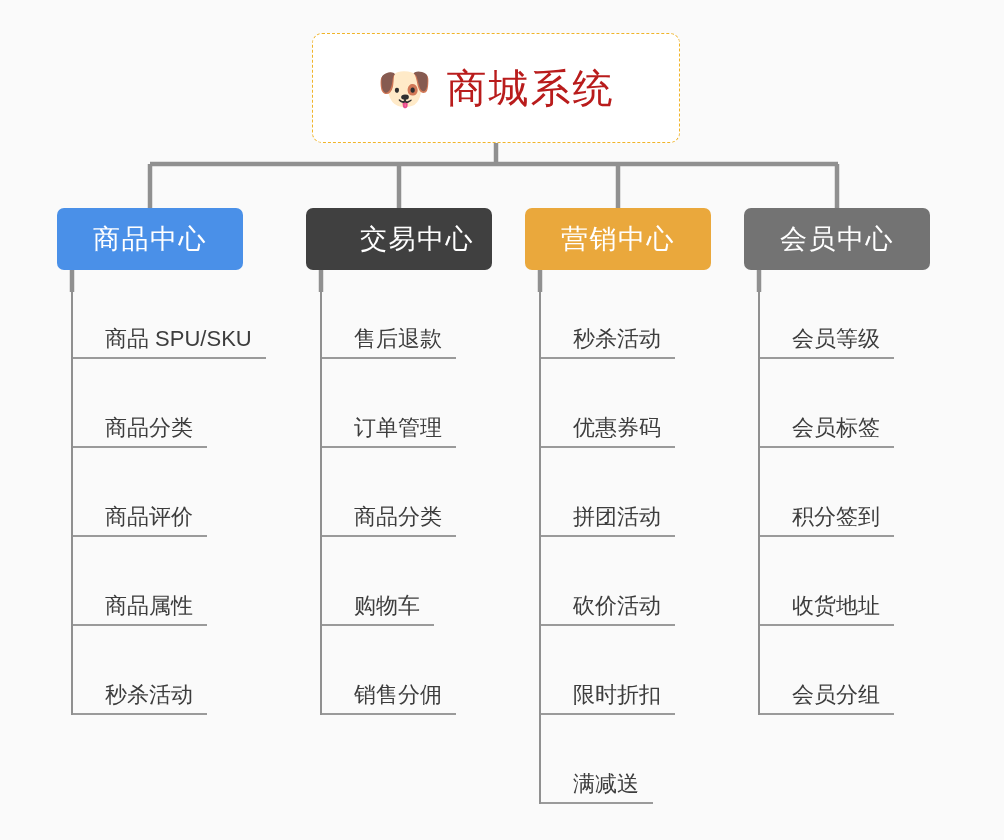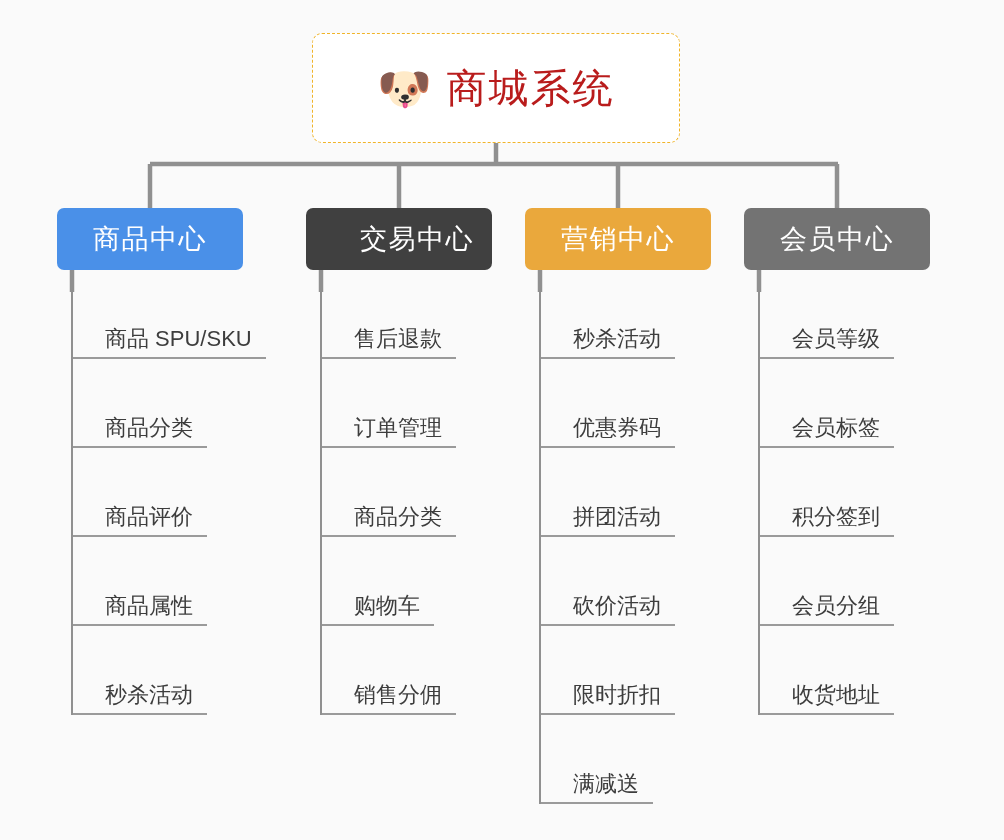--- a/index.html
+++ b/index.html
@@ -210,19 +210,19 @@
       <div class="leaf">
         <span class="leaf-label">会员等级</span>
       </div>
       <div class="leaf">
         <span class="leaf-label">会员标签</span>
       </div>
       <div class="leaf">
         <span class="leaf-label">积分签到</span>
       </div>
       <div class="leaf">
+        <span class="leaf-label">收货地址</span>
+      </div>
+      <div class="leaf">
         <span class="leaf-label">会员分组</span>
       </div>
-      <div class="leaf">
-        <span class="leaf-label">收货地址</span>
-      </div>
     </div>
   </div>
 
 </body></html>

